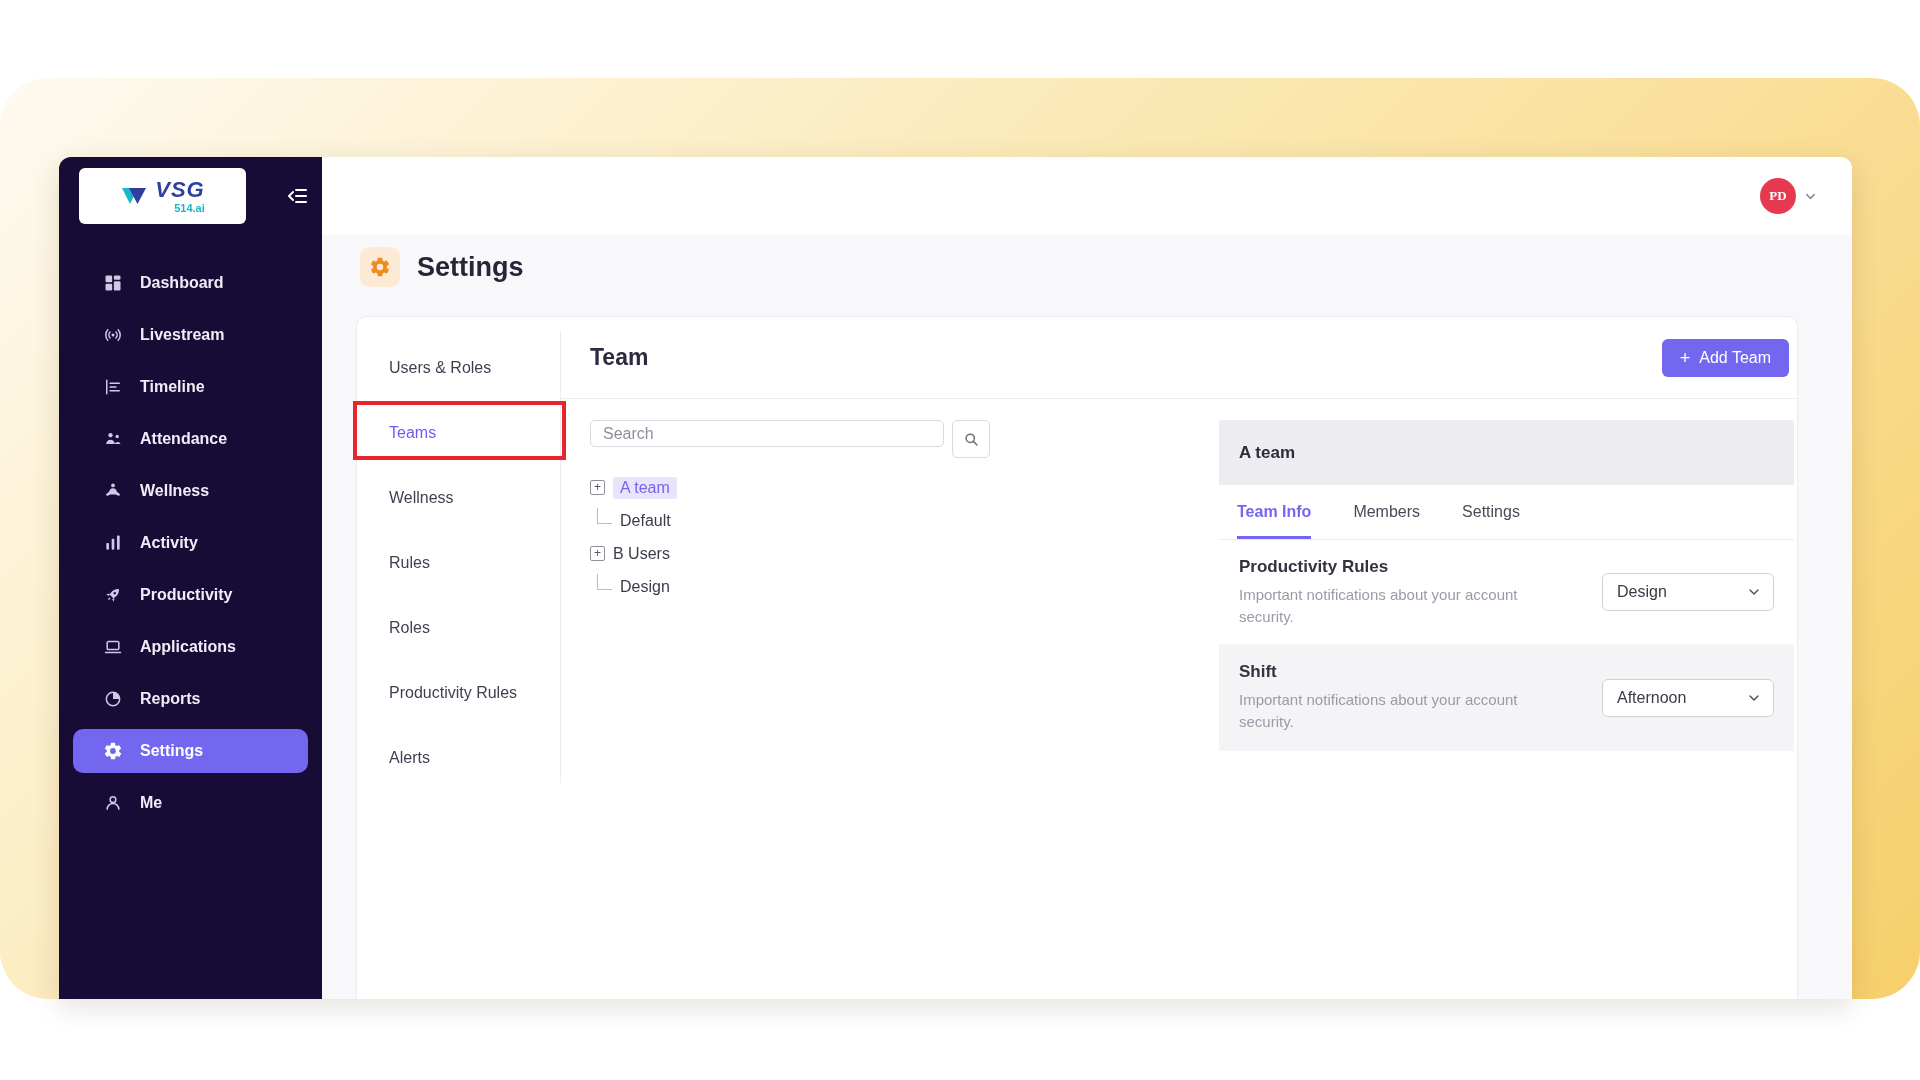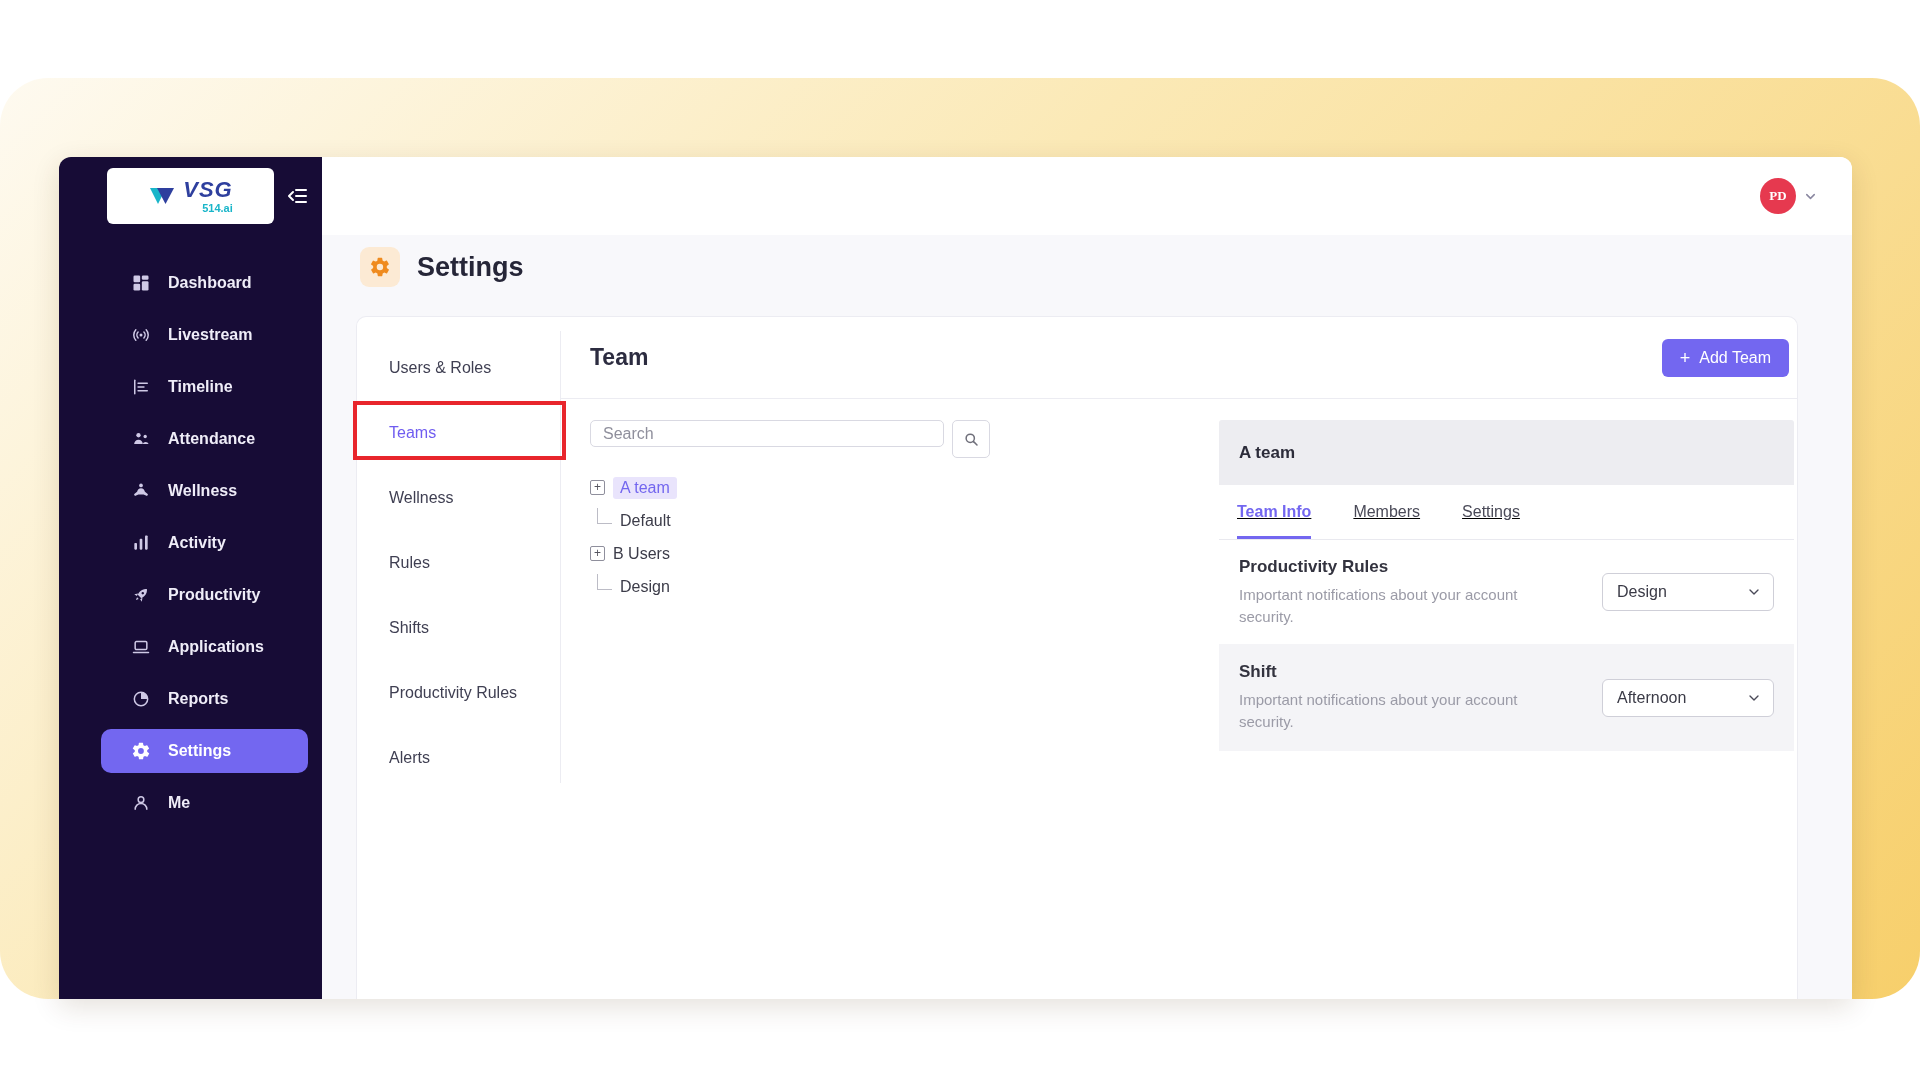--- a/index.html
+++ b/index.html
@@ -4,21 +4,21 @@
 <style>
   * { margin:0; padding:0; box-sizing:border-box; }
   html,body { width:1920px; height:1080px; background:#ffffff; font-family:"Liberation Sans","DejaVu Sans",sans-serif; overflow:hidden; }
   .stage { position:absolute; left:0; top:78px; width:1920px; height:921px; border-radius:48px;
            background:linear-gradient(135deg,#fefaf0 0%,#fbe9b6 40%,#f7cf6b 100%); }
   .window { position:absolute; left:59px; top:157px; width:1793px; height:842px;
             border-radius:12px 12px 0 0; overflow:hidden; display:flex;
             box-shadow:0 8px 28px rgba(70,40,0,0.14); }
 
   
-  .sidebar { width:263px; flex-shrink:0; background:#170c36; position:relative;padding-left:28px; }
+  .sidebar { width:263px; flex-shrink:0; background:#170c36; position:relative; }
   .side-head { height:78px; position:relative; }
   .logo-box { position:absolute; left:20px; top:11px; width:167px; height:56px; background:#fff;
               border-radius:6px; display:flex; align-items:center; justify-content:center; gap:7px; }
   .logo-text { display:flex; flex-direction:column; align-items:flex-end; line-height:1; }
   .logo-main { font-size:22px; font-weight:700; font-style:italic; color:#2e3f9e; letter-spacing:1px; }
   .logo-sub { font-size:11px; font-weight:700; color:#19b5c9; margin-top:2px; }
   .collapse-btn { position:absolute; right:12px; top:27px; width:24px; height:24px; color:#ffffff; cursor:pointer; }
   .menu { margin-top:22px; }
   .side-item { height:52px; display:flex; align-items:center; padding-left:44px; gap:17px; cursor:pointer; }
   .side-item .sicon { width:20px; height:20px; color:#cfc9e6; flex-shrink:0; display:flex; }
@@ -72,21 +72,21 @@
               line-height:12px; text-align:center; color:#55555f; margin-right:8px; background:#fff; }
   .connector { width:15px; height:16px; border-left:1px solid #bcbcc6; border-bottom:1px solid #bcbcc6;
                margin:-10px 8px 0 7px; }
   .tree-label { font-size:16px; color:#3c3c49; }
   .tree-label.sel { background:#e9e4fc; color:#7366ef; padding:2px 7px; border-radius:3px; }
 
   .detail { position:absolute; left:658px; top:103px; width:575px; background:#fff; z-index:2; }
   .d-head { height:65px; background:#ededf1; display:flex; align-items:center; padding:0 20px;
             font-size:17px; font-weight:700; color:#2c2c3a; border-radius:3px 3px 0 0; }
   .d-tabs { height:55px; display:flex; align-items:stretch; gap:42px; padding:0 18px;
-            border-bottom:1px solid #e9e9ef;text-decoration:underline; }
+            border-bottom:1px solid #e9e9ef; }
   .d-tab { display:flex; align-items:center; font-size:16px; color:#4a4a58; border-bottom:3px solid transparent;
            padding-top:3px; cursor:pointer; }
   .d-tab.active { color:#7367f0; font-weight:700; border-bottom-color:#7367f0; }
   .d-row { display:flex; align-items:center; justify-content:space-between; padding:16px 20px;
            min-height:104px; }
   .d-row.alt { background:#f4f4f7; min-height:107px; }
   .d-title { font-size:17px; font-weight:700; color:#33333f; margin-bottom:7px; }
   .d-desc { font-size:15px; color:#9b9ba7; width:310px; line-height:1.45; }
   .select { width:172px; height:38px; border:1px solid #cfcfd8; border-radius:6px; background:#fff;
             display:flex; align-items:center; justify-content:space-between; padding:0 11px 0 14px;
@@ -261,21 +261,21 @@
 
     <div class="card">
       <div class="annotation-box"></div>
       <div class="vdiv"></div>
 
       <div class="subnav">
         <div class="subnav-item">Users &amp; Roles</div>
         <div class="subnav-item active">Teams</div>
         <div class="subnav-item">Wellness</div>
         <div class="subnav-item">Rules</div>
-        <div class="subnav-item">Shifts</div>
+        <div class="subnav-item">Roles</div>
         <div class="subnav-item">Productivity Rules</div>
         <div class="subnav-item">Alerts</div>
       </div>
 
       <div class="panel">
         <div class="panel-head">
           <div class="panel-title">Team</div>
           <button class="add-btn">
             <span class="plus">+</span>
             <span>Add Team</span>

